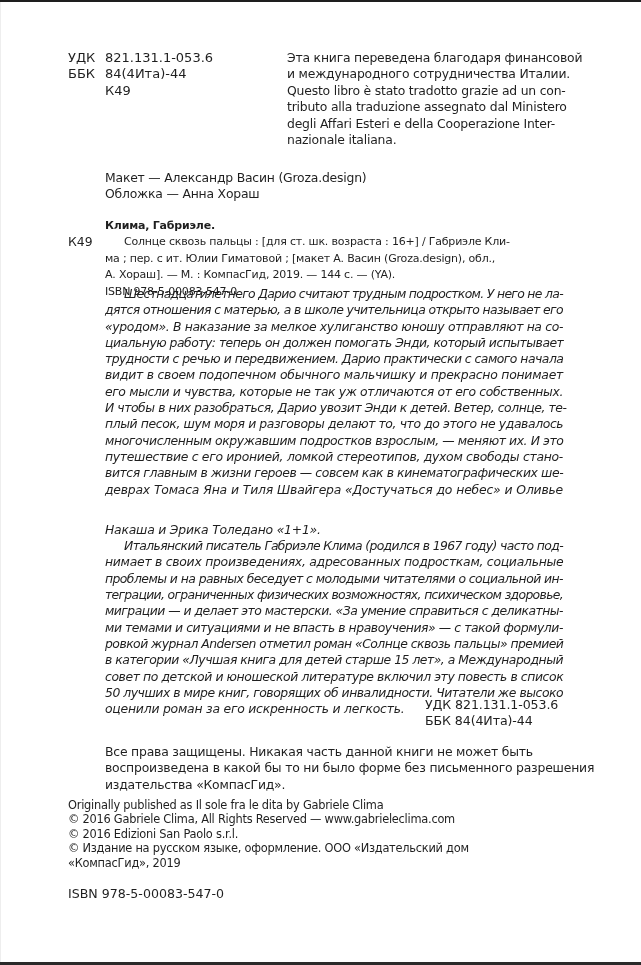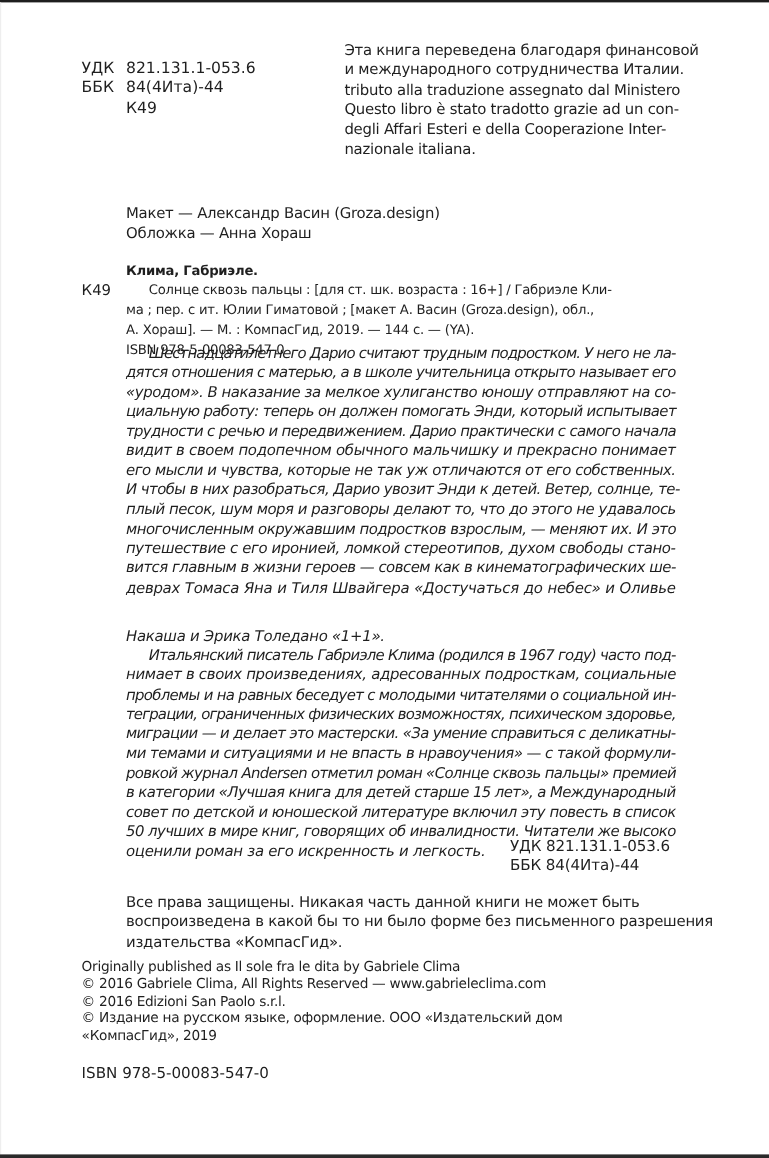--- a/index.html
+++ b/index.html
@@ -15,21 +15,21 @@
   .edge-left { position: absolute; left: 0; top: 2px; width: 1px; height: 960px; background: #eeeeee; }
 
   .page { position: absolute; left: 0; top: 0; width: 641px; height: 703px; }
 
   
   .cls { position: absolute; left: 68px; top: 50px; font-size: 13px; line-height: 16.4px; }
   .cls .row { display: flex; }
   .cls .lab { width: 37px; }
   .cls .val { }
 
-  .grant { position: absolute; left: 287px; top: 34px; font-size: 12.4px; line-height: 16.4px; letter-spacing: -0.2px; }
+  .grant { position: absolute; left: 287px; top: 50px; font-size: 12.4px; line-height: 16.4px; letter-spacing: -0.2px; }
   .grant div { white-space: nowrap; }
 
   .credits { position: absolute; left: 105px; top: 170px; font-size: 12.4px; line-height: 16.4px; letter-spacing: -0.2px; }
   .credits div { white-space: nowrap; }
 
   .biblio { position: absolute; left: 105px; top: 218px; font-size: 11px; line-height: 16.4px; letter-spacing: -0.2px; }
   .biblio div { white-space: nowrap; }
   .biblio .author { font-weight: bold; }
   .biblio .indent { padding-left: 19px; }
   .k49-side { position: absolute; left: 68px; top: 234px; font-size: 12.4px; line-height: 16.4px; }
@@ -70,22 +70,22 @@
     </div>
     <div class="row">
       <span class="lab"></span>
       <span class="val">К49</span>
     </div>
   </div>
 
   <div class="grant">
     <div>Эта книга переведена благодаря финансовой</div>
     <div>и международного сотрудничества Италии.</div>
+    <div>Questo libro è stato tradotto grazie ad un con-</div>
     <div>tributo alla traduzione assegnato dal Ministero</div>
-    <div>Questo libro è stato tradotto grazie ad un con-</div>
     <div>degli Affari Esteri e della Cooperazione Inter-</div>
     <div>nazionale italiana.</div>
   </div>
 
   <div class="credits">
     <div>Макет — Александр Васин (Groza.design)</div>
     <div>Обложка — Анна Хораш</div>
   </div>
 
   <div class="k49-side">К49</div>

